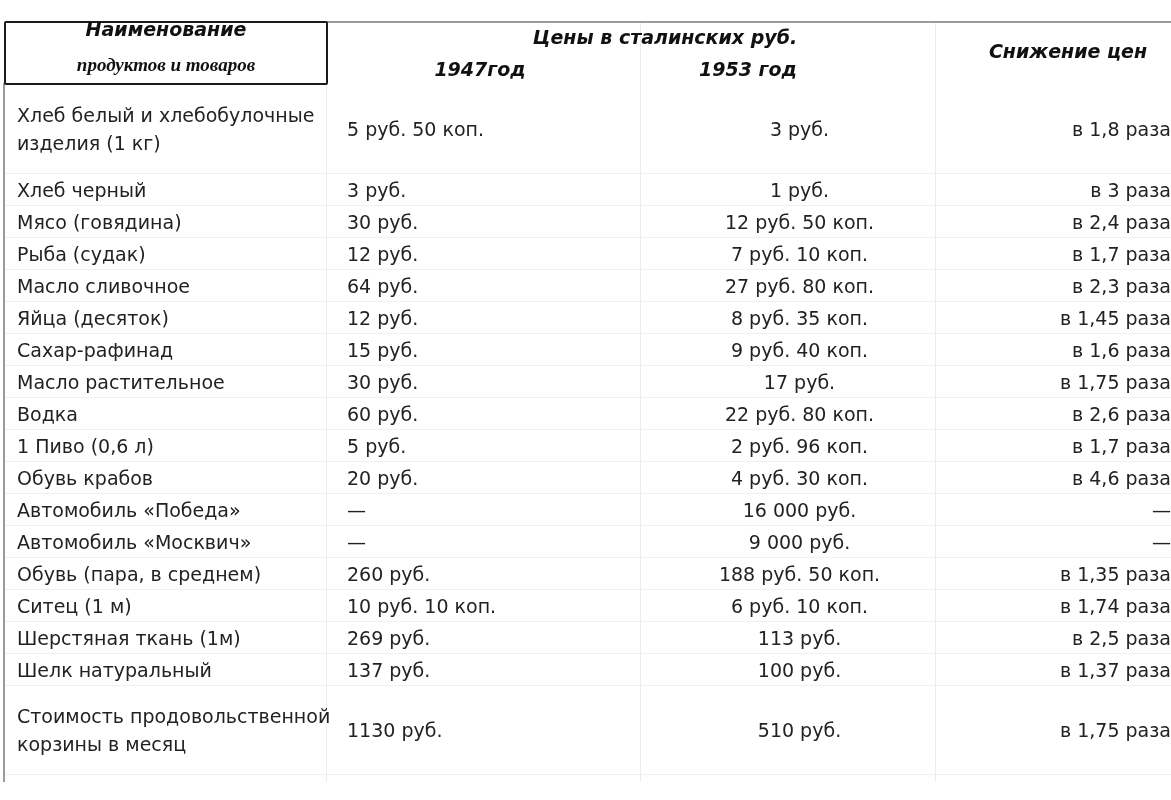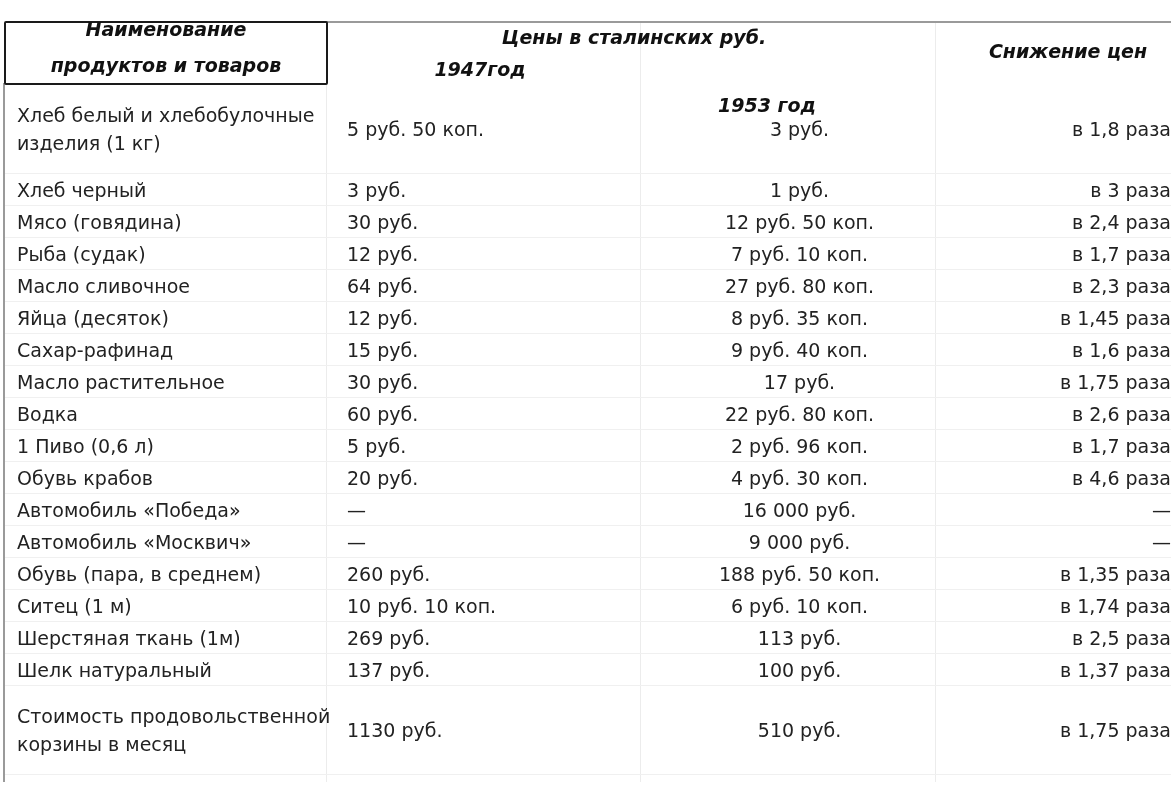--- a/index.html
+++ b/index.html
@@ -25,24 +25,24 @@
 <body>
 
 <div class="top-rule"></div>
 <div class="left-rule"></div>
 <div class="vline" style="left:326px"></div>
 <div class="vline" style="left:640px"></div>
 <div class="vline" style="left:935px"></div>
 
 <div class="hdr-box"></div>
 <div class="hdr-text" style="left:6px; top:18px; width:320px;">Наименование</div>
-<div class="hdr-text" style="left:6px; top:54px; width:320px;">продуктов и товаров</div>
-<div class="hdr-text" style="left:434px; top:26px; width:400px;">Цены в сталинских руб.</div>
+<div class="hdr-text" style="left:6px; top:54px; width:320px;font-family:Liberation Serif, serif;">продуктов и товаров</div>
+<div class="hdr-text" style="left:465px; top:26px; width:400px;">Цены в сталинских руб.</div>
 <div class="hdr-text" style="left:325px; top:58px; width:310px;">1947год</div>
-<div class="hdr-text" style="left:612px; top:58px; width:310px;margin-top:36px;">1953 год</div>
+<div class="hdr-text" style="left:593px; top:58px; width:310px;">1953 год</div>
 <div class="hdr-text" style="left:935px; top:40px; width:266px;">Снижение цен</div>
 
 <table class="data">
   <tbody id="rows">
       <tr class="multi">
         <td class="name" style="width: 290px; margin-top: 38px;">Хлеб белый и хлебобулочные изделия (1 кг)</td>
         <td class="p47">5 руб. 50 коп.</td>
         <td class="p53">3 руб.</td>
         <td class="red">в 1,8 раза</td>
       </tr>

